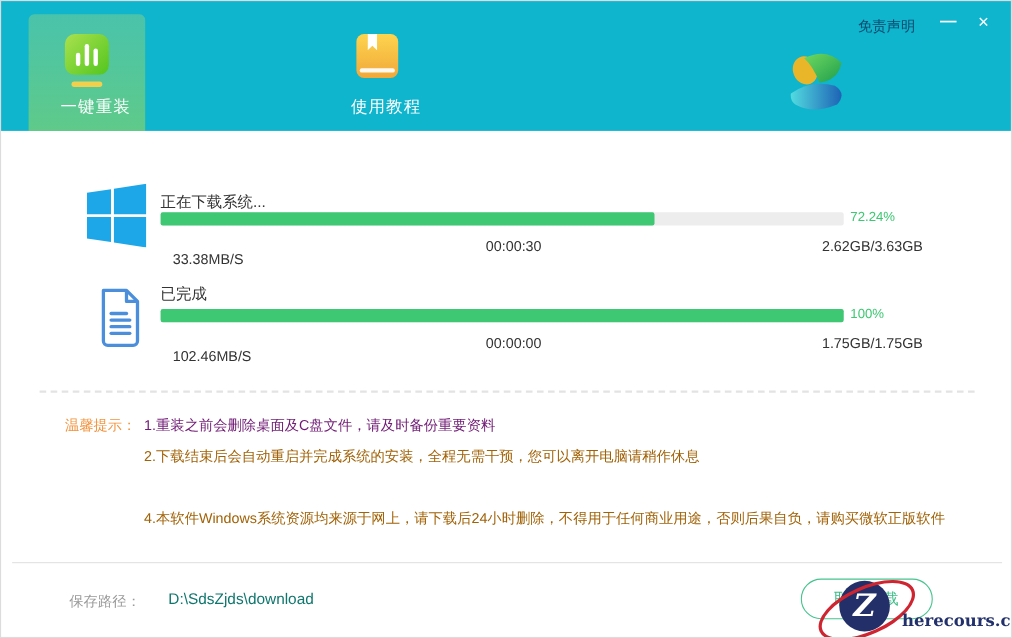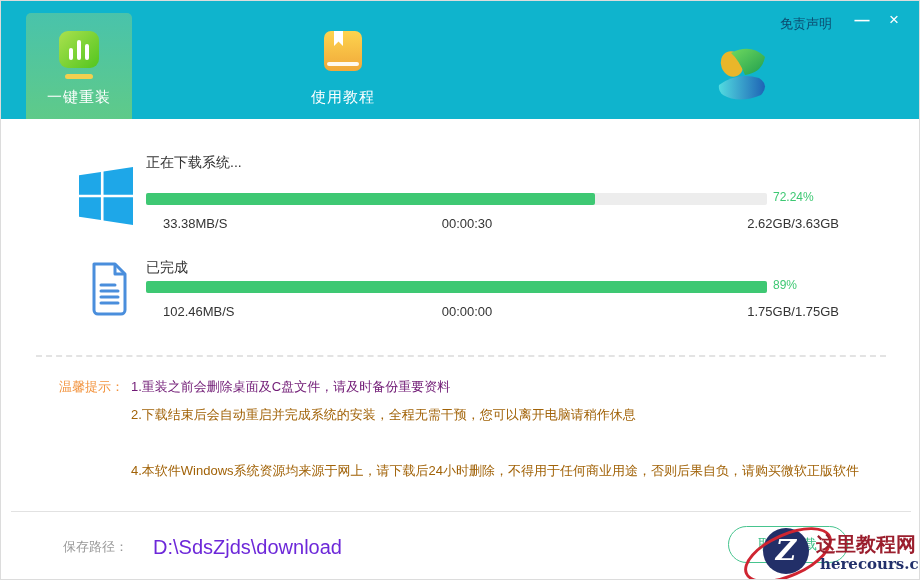--- a/index.html
+++ b/index.html
@@ -3,21 +3,21 @@
 <meta charset="utf-8">
 <style>
   html,body{margin:0;padding:0;}
   body{width:920px;height:580px;font-family:"Liberation Sans","DejaVu Sans",sans-serif;background:#fff;}
   .window{position:relative;width:918px;height:578px;background:#fff;border:1px solid #dcdcdc;overflow:hidden;}
 
   
   .titlebar{position:absolute;left:0;top:0;width:100%;height:118px;background:#0fb4cd;}
   .tab{position:absolute;top:12px;width:106px;height:106px;cursor:pointer;text-align:center;}
   .tab.active{background:linear-gradient(180deg,#49c3ab 0%,#5fca89 100%);border-radius:5px 5px 0 0;}
-  .tab-label{position:absolute;bottom:12px;width:100%;color:#fff;font-size:15px;letter-spacing:1px;}
+  .tab-label{position:absolute;bottom:12px;width:100%;color:#fff;font-size:15px;letter-spacing:1px;margin-left:8px;}
   .tab-iconbox{position:absolute;top:16px;left:0;width:100%;height:60px;}
 
   
   .chart-screen{position:absolute;left:33px;top:2px;width:40px;height:37px;border-radius:9px;
     background:linear-gradient(135deg,#aae14e 0%,#52c51f 100%);}
   .chart-screen i{position:absolute;bottom:8px;width:4px;border-radius:2px;background:#fff;}
   .chart-screen i:nth-child(1){left:10px;height:12px;}
   .chart-screen i:nth-child(2){left:18px;height:20px;}
   .chart-screen i:nth-child(3){left:26px;height:16px;}
   .chart-stand{position:absolute;left:39px;top:45px;width:28px;height:5px;border-radius:3px;background:#f2d04e;}
@@ -44,35 +44,35 @@
   .brand-name{position:absolute;left:774px;top:48px;color:#fff;font-size:34px;font-weight:bold;letter-spacing:2px;}
   .brand-sub{position:absolute;left:777px;top:89px;color:#fff;font-size:13px;letter-spacing:17px;white-space:nowrap;}
 
   
   .row-icon{position:absolute;}
   .dl-title{position:absolute;left:145px;font-size:14px;color:#333;}
   .bar{position:absolute;left:145px;width:621px;height:12px;background:#ededed;border-radius:2px;}
   .bar .fill{height:100%;background:#3ec873;border-radius:2px;}
   .pct{position:absolute;left:772px;font-size:12px;color:#3ec873;}
   .stats{position:absolute;left:145px;width:693px;height:16px;font-size:13px;color:#333;}
-  .stats .speed{position:absolute;left:17px;}
+  .stats .speed{position:absolute;left:11px;margin-top:12px;}
   .stats .time{position:absolute;left:261px;width:120px;text-align:center;}
   .stats .size{position:absolute;right:0;}
 
   .dashes{position:absolute;left:35px;top:354px;width:850px;border-top:2px dashed #e3e3e3;}
 
   
   .tips-label{position:absolute;left:58px;top:377px;font-size:13px;color:#f2923c;}
   .tip{position:absolute;left:130px;width:770px;font-size:13px;color:#a16207;white-space:nowrap;}
   .tip.hi{color:#701a75;}
 
   
   .footer-line{position:absolute;left:10px;top:510px;width:900px;border-top:1px solid #e2e2e2;}
   .save-label{position:absolute;left:62px;top:537px;font-size:13px;color:#999;}
-  .save-path{position:absolute;left:152px;top:535px;font-size:20px;color:#6d28d9;}
+  .save-path{position:absolute;left:152px;top:535px;font-size:14px;color:#0f766e;}
   .cancel-btn{position:absolute;left:727px;top:525px;width:120px;height:37px;background:#fff;
     border:1px solid #46c48e;border-radius:19px;color:#3bbd85;font-size:14px;letter-spacing:1px;
     font-family:inherit;cursor:pointer;}
 
   
   .watermark{position:absolute;right:0;bottom:0;width:180px;height:58px;z-index:10;}
   .wm-circle{position:absolute;left:24px;top:7px;width:46px;height:46px;border-radius:50%;background:#222f68;
     color:#fff;text-align:center;line-height:46px;font-family:"DejaVu Serif",serif;font-weight:bold;
     font-size:28px;font-style:italic;}
   .wm-ring{position:absolute;left:2px;top:12px;width:88px;height:38px;border:3px solid #cf2531;
@@ -133,21 +133,21 @@
   </header>
 
   <svg class="row-icon" style="left:78px;top:166px" width="54" height="58" viewBox="0 0 88 88" preserveAspectRatio="none">
     <g fill="#1ea7e8">
       <path d="M0 12.4 L35.7 7.5 L35.7 42 L0 42 Z"></path>
       <path d="M40 6.9 L88 0 L88 42 L40 42 Z"></path>
       <path d="M0 46 L35.7 46 L35.7 80.5 L0 75.6 Z"></path>
       <path d="M40 46 L88 46 L88 88 L40 81.1 Z"></path>
     </g>
   </svg>
-  <div class="dl-title" style="top:153px">正在下载系统...</div>
+  <div class="dl-title" style="top:174px">正在下载系统...</div>
   <div class="bar" style="top:192px">
     <div class="fill" style="width: 72.24%;"></div>
   </div>
   <div class="pct" style="top:189px">72.24%</div>
   <div class="stats" style="top:215px">
     <span class="speed">33.38MB/S</span>
     <span class="time">00:00:30</span>
     <span class="size">2.62GB/3.63GB</span>
   </div>
 
@@ -158,21 +158,21 @@
       <line x1="14" y1="24" x2="28" y2="24"></line>
       <line x1="14" y1="30" x2="31" y2="30"></line>
       <line x1="14" y1="36" x2="31" y2="36"></line>
       <line x1="14" y1="42" x2="31" y2="42"></line>
     </g>
   </svg>
   <div class="dl-title" style="top:258px">已完成</div>
   <div class="bar" style="top:280px">
     <div class="fill" style="width: 100%;"></div>
   </div>
-  <div class="pct" style="top:277px">89%</div>
+  <div class="pct" style="top:277px">100%</div>
   <div class="stats" style="top:303px">
     <span class="speed">102.46MB/S</span>
     <span class="time">00:00:00</span>
     <span class="size">1.75GB/1.75GB</span>
   </div>
 
   <div class="dashes"></div>
 
   <div class="tips-label">温馨提示：</div>
   <div class="tip hi" style="top:377px">1.重装之前会删除桌面及C盘文件，请及时备份重要资料</div>
@@ -180,17 +180,16 @@
   <div class="tip" style="top:461px">4.本软件Windows系统资源均来源于网上，请下载后24小时删除，不得用于任何商业用途，否则后果自负，请购买微软正版软件</div>
 
   <div class="footer-line"></div>
   <span class="save-label">保存路径：</span>
   <span class="save-path">D:\SdsZjds\download</span>
   <button class="cancel-btn">取消下载</button>
 
   <div class="watermark">
     <div class="wm-circle">Z</div>
     <div class="wm-ring"></div>
-    <div class="wm-name">这里教程网</div>
     <div class="wm-domain">herecours.com</div>
   </div>
 
 </div>
 
 </body></html>

